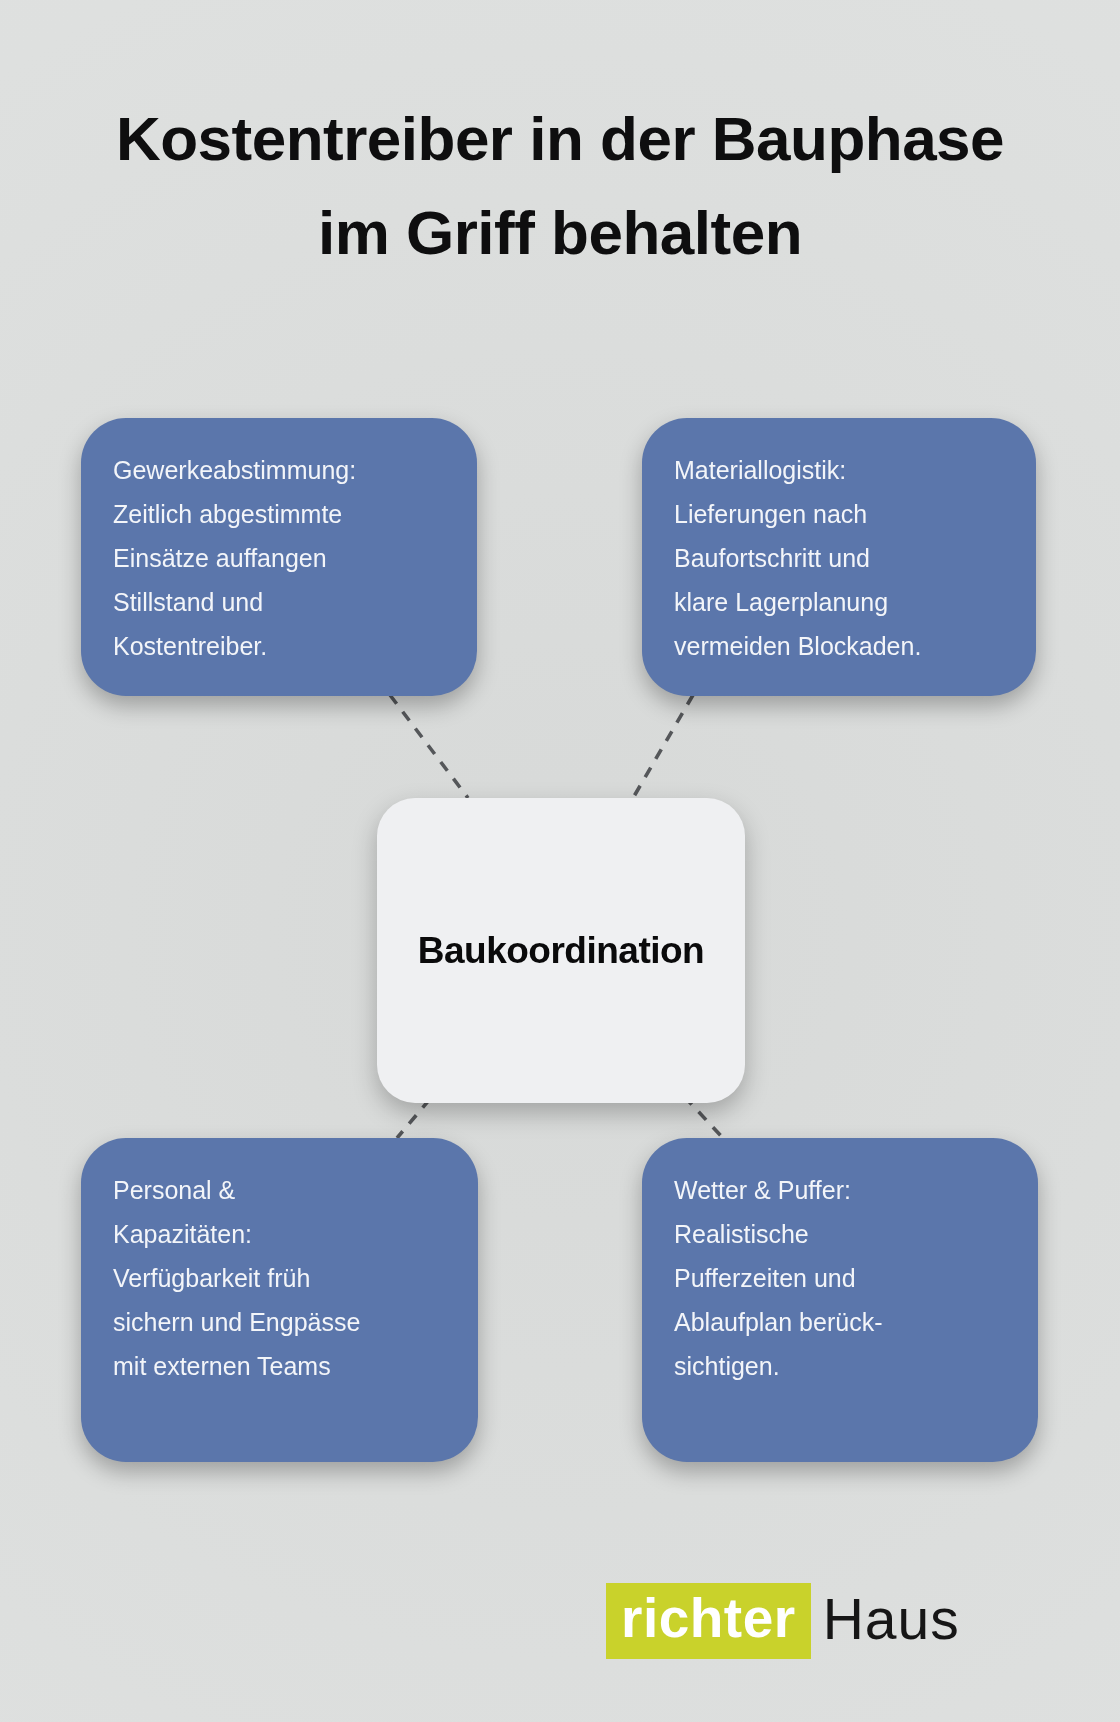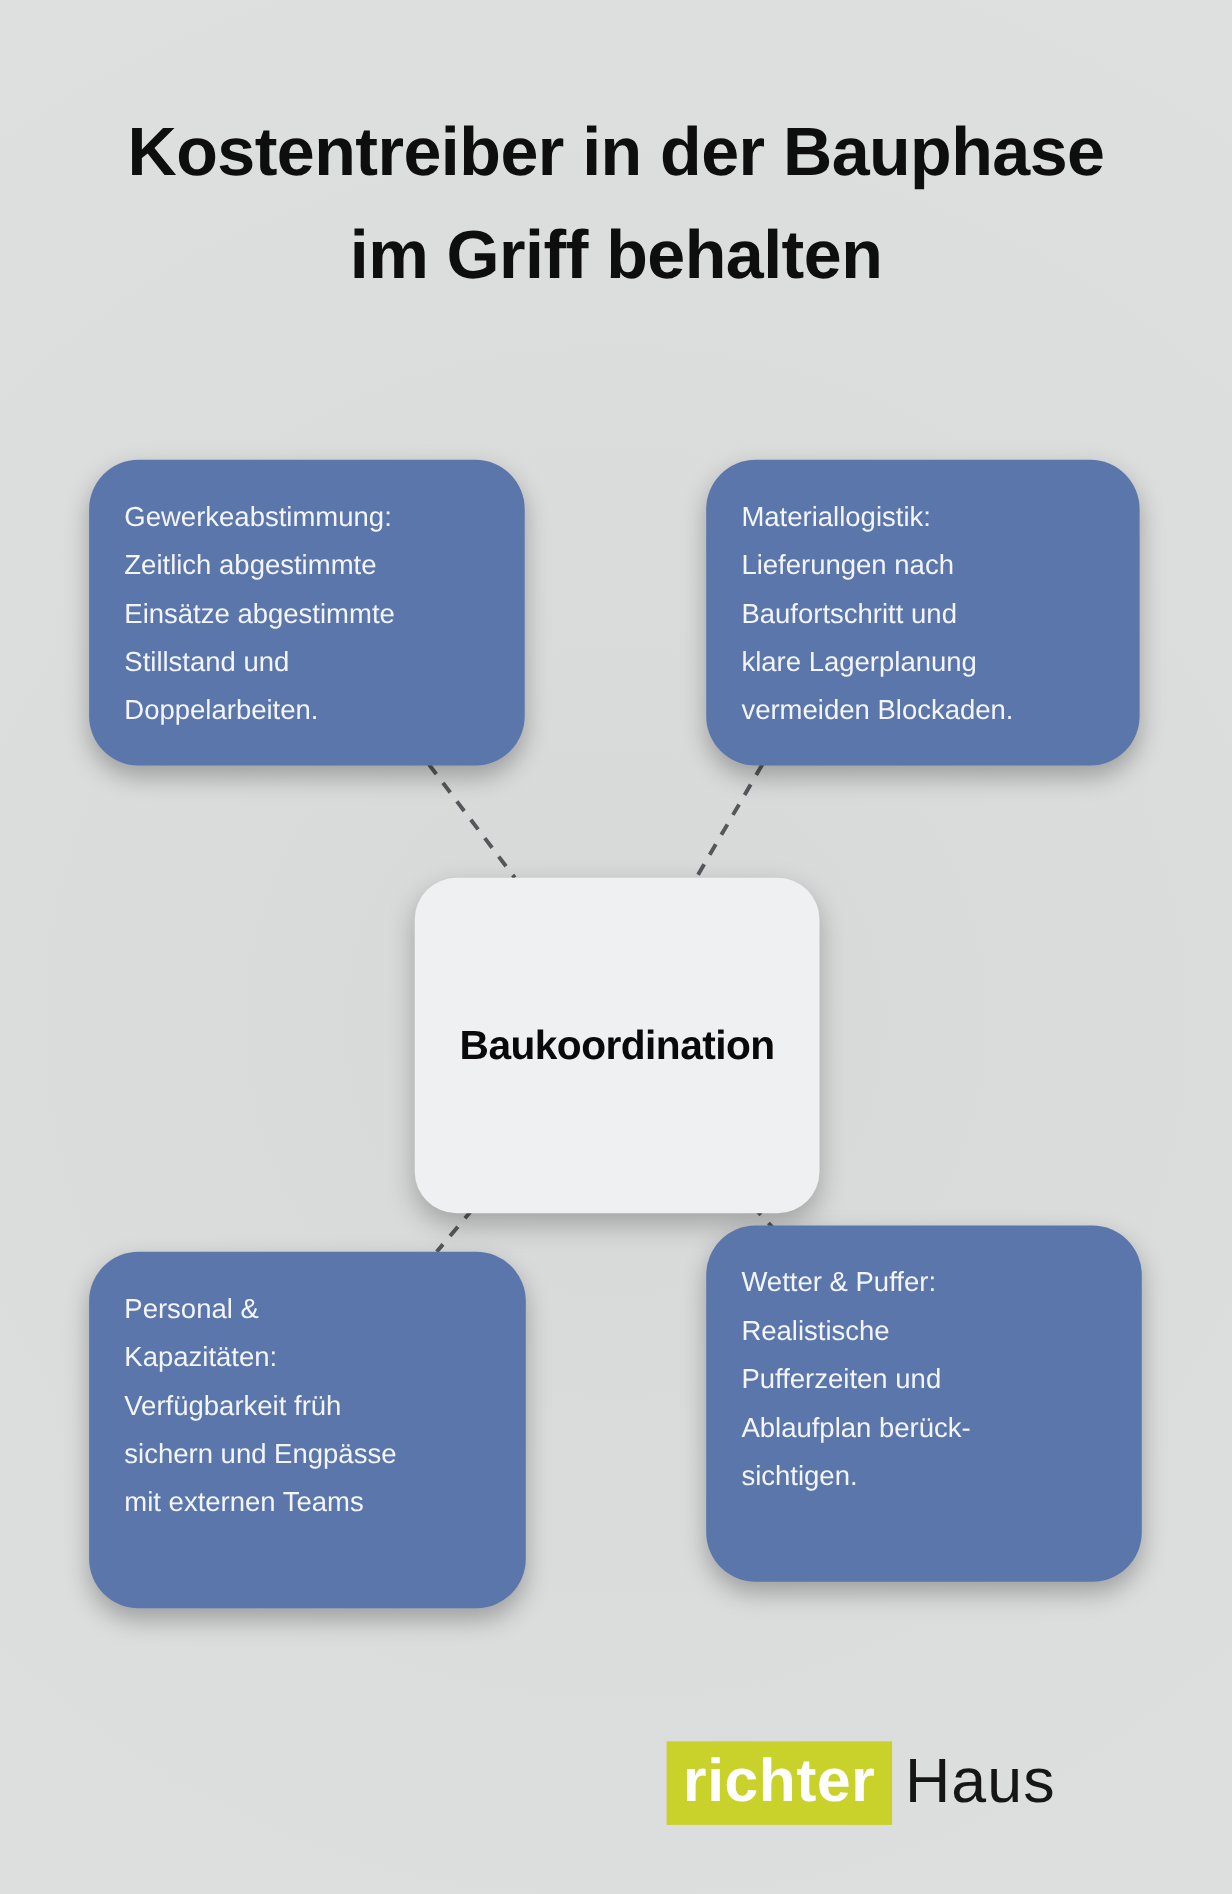--- a/index.html
+++ b/index.html
@@ -43,21 +43,21 @@
     padding: 30px 32px;
     color: #f3f5f9;
     font-size: 25px;
     line-height: 44px;
     box-shadow: 0 10px 22px rgba(0,0,0,0.28);
   }
   .node span { display: block; white-space: nowrap; }
   .node-tl { left: 81px;  top: 418px;  height: 278px; }
   .node-tr { left: 642px; top: 418px;  height: 278px; width: 394px; }
   .node-bl { left: 81px;  top: 1138px; height: 324px; width: 397px; }
-  .node-br { left: 642px; top: 1114px; height: 324px; }
+  .node-br { left: 642px; top: 1138px; height: 324px; }
 
   .center-node {
     position: absolute;
     left: 377px; top: 798px;
     width: 368px; height: 305px;
     background: #eff0f2;
     border-radius: 38px;
     display: flex;
     align-items: center;
     justify-content: center;
@@ -107,23 +107,23 @@
   <svg class="connectors" viewBox="0 0 1120 1722" xmlns="http://www.w3.org/2000/svg">
     <line x1="390" y1="695" x2="468" y2="798"></line>
     <line x1="693" y1="695" x2="633" y2="798"></line>
     <line x1="484" y1="1035" x2="397" y2="1138"></line>
     <line x1="627" y1="1035" x2="723" y2="1138"></line>
   </svg>
 
   <div class="node node-tl">
     <span>Gewerkeabstimmung:</span>
     <span>Zeitlich abgestimmte</span>
-    <span>Einsätze abgestimmte</span>
+    <span>Einsätze auffangen</span>
     <span>Stillstand und</span>
-    <span>Doppelarbeiten.</span>
+    <span>Kostentreiber.</span>
   </div>
 
   <div class="node node-tr">
     <span>Materiallogistik:</span>
     <span>Lieferungen nach</span>
     <span>Baufortschritt und</span>
     <span>klare Lagerplanung</span>
     <span>vermeiden Blockaden.</span>
   </div>
 

